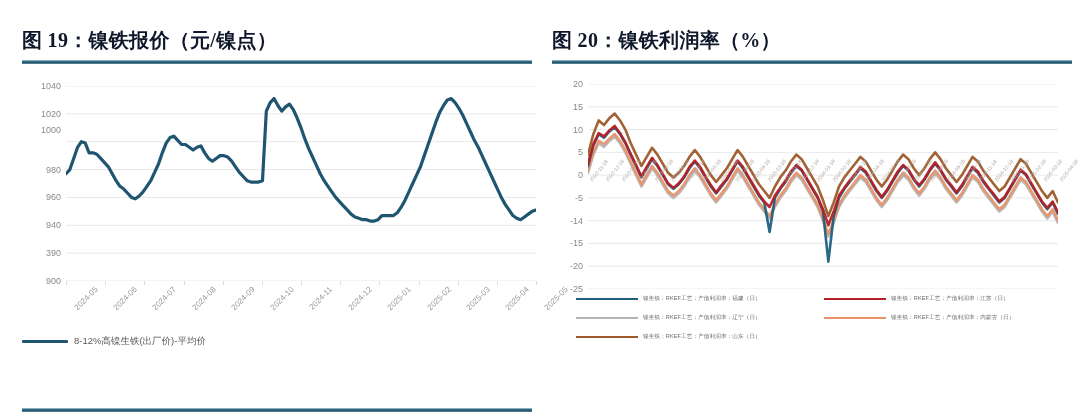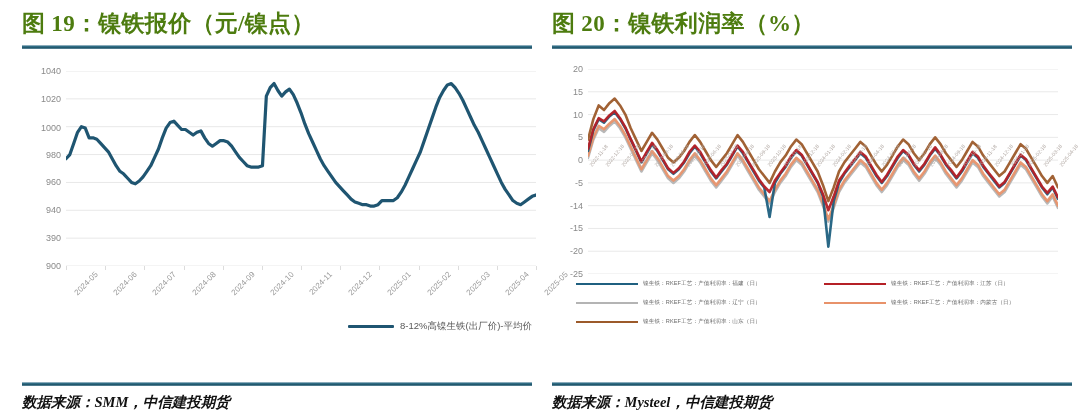--- a/index.html
+++ b/index.html
@@ -11,22 +11,22 @@
     position:relative;
   }
   .page{width:1080px;height:420px;position:relative;display:flex;}
   .panel{width:540px;height:420px;position:relative;box-sizing:border-box;}
   .panel-left{padding:0 8px 0 22px;}
   .panel-right{padding:0 8px 0 12px;}
 
   
   .fig-title{
     font-family:"Liberation Serif","DejaVu Serif",serif;
-    font-weight:bold;font-size:23px;color:#4d7c0f;
-    padding-top:8px;letter-spacing:0.3px;white-space:nowrap;
+    font-weight:bold;font-size:20px;color:#0f172a;
+    padding-top:8px;letter-spacing:0.3px;white-space:nowrap;margin-top:19px;
   }
   .rule{
     height:4px;margin-top:6px;
     background:linear-gradient(to bottom,#b9cbd6 0%,#2e6b83 38%,#1d4f63 75%,#7fa6b8 100%);
   }
   .rule-footer{
     height:4px;
     background:linear-gradient(to bottom,#b9cbd6 0%,#2e6b83 38%,#1d4f63 75%,#7fa6b8 100%);
   }
   .src{
@@ -57,21 +57,21 @@
     position:absolute;
     font-size:5.2px;color:#b2a9a4;white-space:nowrap;
     transform-origin:left top;
     transform:rotate(-52deg);
     text-align:left;
   }
   .tickmark{position:absolute;width:1px;background:#dcdcdc;}
 
   
   .legend-left{
-    display:flex;justify-content:flex-end;align-items:center;
+    display:flex;justify-content:flex-start;align-items:center;
     gap:6px;margin-top:8px;
   }
   .lg-line{display:inline-block;width:46px;height:3px;border-radius:1px;}
   .lg-text{font-size:9.5px;color:#595959;white-space:nowrap;}
 
   .legend-right{
     margin-top:6px;
     display:grid;
     grid-template-columns:1fr 1fr;
     row-gap:11px;column-gap:0px;
@@ -111,21 +111,21 @@
             <line x1="0" y1="55.71428571428572" x2="470" y2="55.71428571428572" stroke="#e8e8e8" stroke-width="1"></line>
             <line x1="0" y1="27.85714285714286" x2="470" y2="27.85714285714286" stroke="#e8e8e8" stroke-width="1"></line>
             <line x1="0" y1="0" x2="470" y2="0" stroke="#e8e8e8" stroke-width="1"></line>
             <path d="M0.00 87.75 L3.85 83.57 L7.70 72.43 L11.56 61.29 L15.41 55.71 L19.26 57.11 L23.11 66.86 L26.97 66.86 L30.82 68.25 L34.67 72.43 L38.52 76.61 L42.38 80.79 L46.23 87.75 L50.08 94.71 L53.93 100.29 L57.79 103.07 L61.64 107.25 L65.49 111.43 L69.34 112.82 L73.20 110.04 L77.05 105.86 L80.90 100.29 L84.75 94.71 L88.61 86.36 L92.46 78.00 L96.31 66.86 L100.16 57.11 L104.02 51.54 L107.87 50.14 L111.72 54.32 L115.57 58.50 L119.43 58.50 L123.28 61.29 L127.13 64.07 L130.98 61.29 L134.84 59.89 L138.69 66.86 L142.54 72.43 L146.39 75.21 L150.25 72.43 L154.10 69.64 L157.95 69.64 L161.80 71.04 L165.66 75.21 L169.51 80.79 L173.36 86.36 L177.21 90.54 L181.07 94.71 L184.92 96.11 L188.77 96.11 L192.62 96.11 L196.48 94.71 L200.33 25.07 L204.18 16.71 L208.03 12.54 L211.89 19.50 L215.74 25.07 L219.59 20.89 L223.44 18.11 L227.30 23.68 L231.15 32.04 L235.00 41.79 L238.85 52.93 L242.70 62.68 L246.56 71.04 L250.41 79.39 L254.26 87.75 L258.11 94.71 L261.97 100.29 L265.82 105.86 L269.67 111.43 L273.52 115.61 L277.38 119.79 L281.23 123.96 L285.08 128.14 L288.93 130.93 L292.79 132.32 L296.64 133.71 L300.49 133.71 L304.34 135.11 L308.20 135.11 L312.05 133.71 L315.90 129.54 L319.75 129.54 L323.61 129.54 L327.46 129.54 L331.31 126.75 L335.16 121.18 L339.02 114.21 L342.87 105.86 L346.72 97.50 L350.57 89.14 L354.43 80.79 L358.28 69.64 L362.13 58.50 L365.98 47.36 L369.84 36.21 L373.69 26.46 L377.54 19.50 L381.39 13.93 L385.25 12.54 L389.10 16.71 L392.95 22.29 L396.80 29.25 L400.66 37.61 L404.51 45.96 L408.36 54.32 L412.21 61.29 L416.07 69.64 L419.92 78.00 L423.77 86.36 L427.62 94.71 L431.48 103.07 L435.33 111.43 L439.18 118.39 L443.03 123.96 L446.89 129.54 L450.74 132.32 L454.59 133.71 L458.44 130.93 L462.30 128.14 L466.15 125.36 L470.00 123.96 " fill="none" stroke="#1f5571" stroke-width="3.2" stroke-linejoin="round" stroke-linecap="round"></path>
           </svg>
       <div class="ytick" style="top: 195px; text-align: right;">900</div>
           <div class="ytick" style="top: 167.143px;">390</div>
           <div class="ytick" style="top: 139.286px;">940</div>
           <div class="ytick" style="top: 111.429px;">960</div>
           <div class="ytick" style="top: 83.5714px;">980</div>
-          <div class="ytick" style="top: 57px;">1000</div>
+          <div class="ytick" style="top: 44px;">1000</div>
           <div class="ytick" style="top: 27.8571px;">1020</div>
           <div class="ytick" style="top: 0px;">1040</div>
         </div>
       <div id="xticksL" style="position:relative;height:46px;margin-left:44px;">
           <div class="tickmark" style="left: 0px; top: 0px; height: 4px;"></div>
           <div class="xtick" style="left: -2px;">2024-05</div>
           <div class="tickmark" style="left: 39.1667px; top: 0px; height: 4px;"></div>
           <div class="xtick" style="left: 37.1667px;">2024-06</div>
           <div class="tickmark" style="left: 78.3333px; top: 0px; height: 4px;"></div>
           <div class="xtick" style="left: 76.3333px;">2024-07</div>
@@ -152,21 +152,20 @@
         </div>
     </div>
 
     <div class="legend-left" id="legendL">
         <span class="lg-line" style="background: rgb(31, 85, 113);"></span>
         <span class="lg-text">8-12%高镍生铁(出厂价)-平均价</span>
       </div>
 
     <div class="footer-wrap">
       <div class="rule-footer"></div>
-      <div class="src">数据来源：SMM，中信建投期货</div>
     </div>
   </div>
 
   <div class="panel panel-right">
     <div class="fig-title">图 20：镍铁利润率（%）</div>
     <div class="rule"></div>
 
     <div class="chart-area">
       <div class="plot" id="plotR" style="margin:20px 0 0 36px;height:205px;position:relative;">
         <svg id="svgR" width="470" height="205" viewBox="0 0 470 205" preserveAspectRatio="none" style="position:absolute;left:0;top:0;">
@@ -248,19 +247,15 @@
           <span class="lgr-line" style="background: rgb(232, 146, 106);"></span>
           <span class="lgr-text">镍生铁：RKEF工艺：产值利润率：内蒙古（日）</span>
         </div>
         <div class="lgr-item">
           <span class="lgr-line" style="background: rgb(156, 90, 42);"></span>
           <span class="lgr-text">镍生铁：RKEF工艺：产值利润率：山东（日）</span>
         </div>
       </div>
 
 
-    <div class="footer-wrap">
-      <div class="rule-footer"></div>
-      <div class="src">数据来源：Mysteel，中信建投期货</div>
-    </div>
   </div>
 
 </div>
 
 </body></html>

